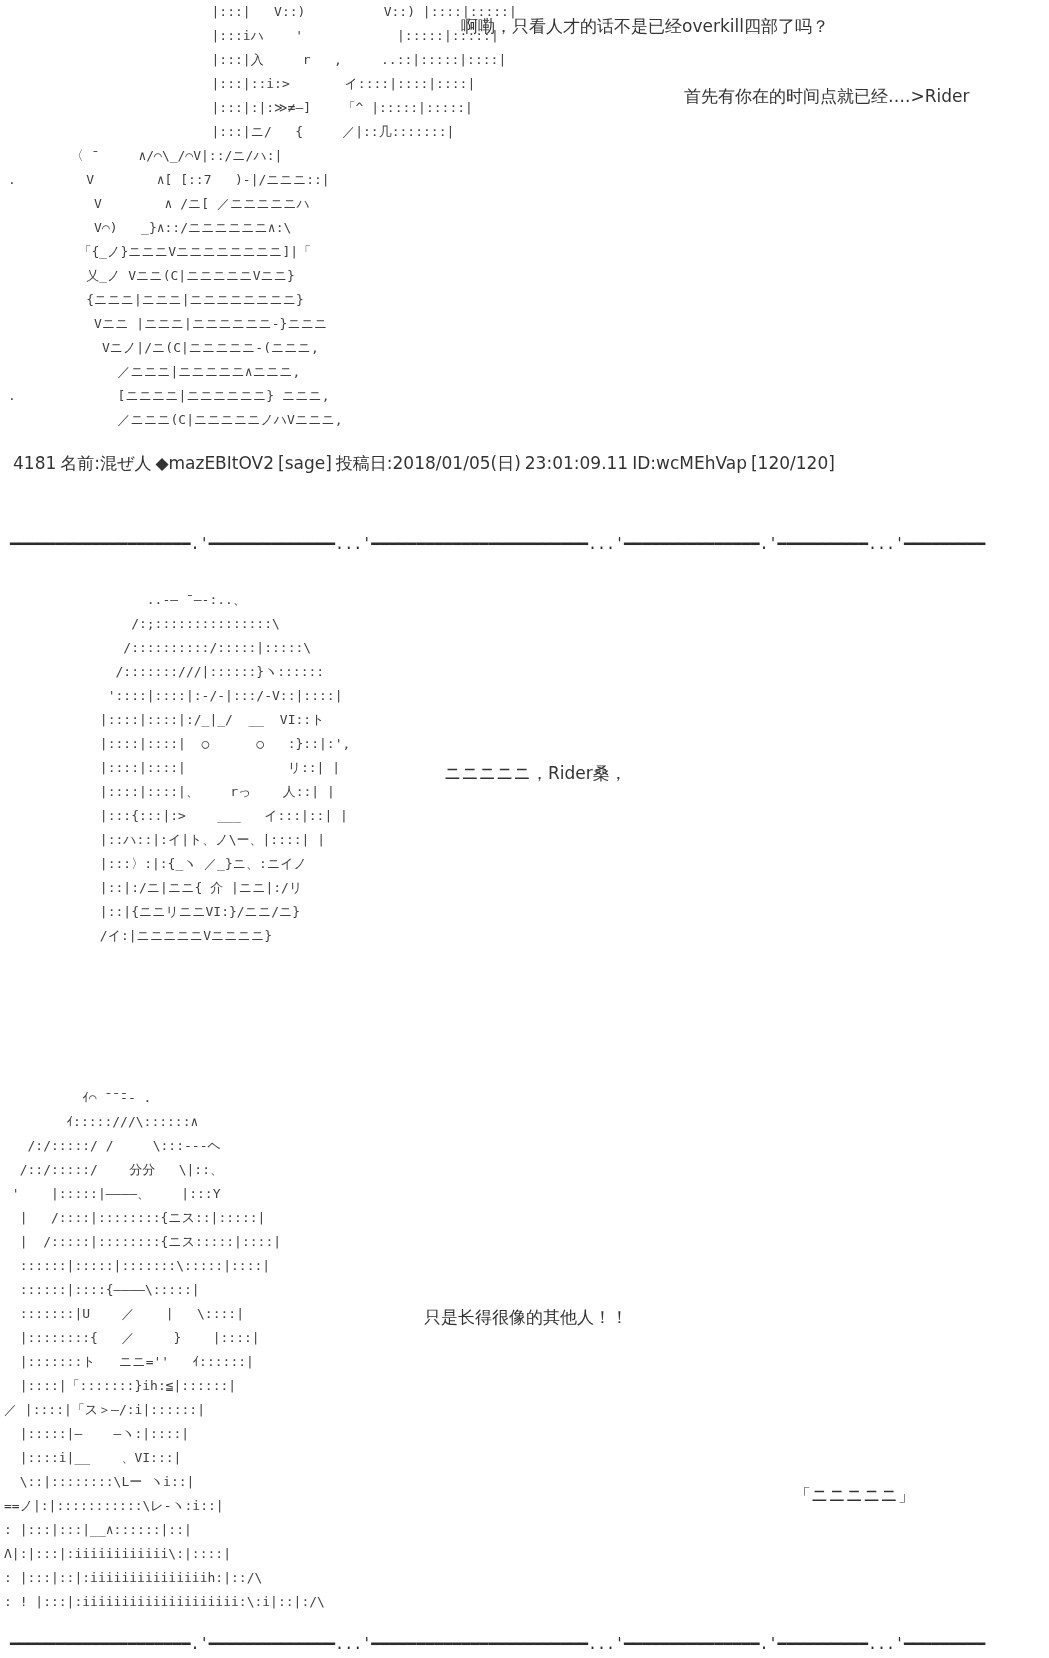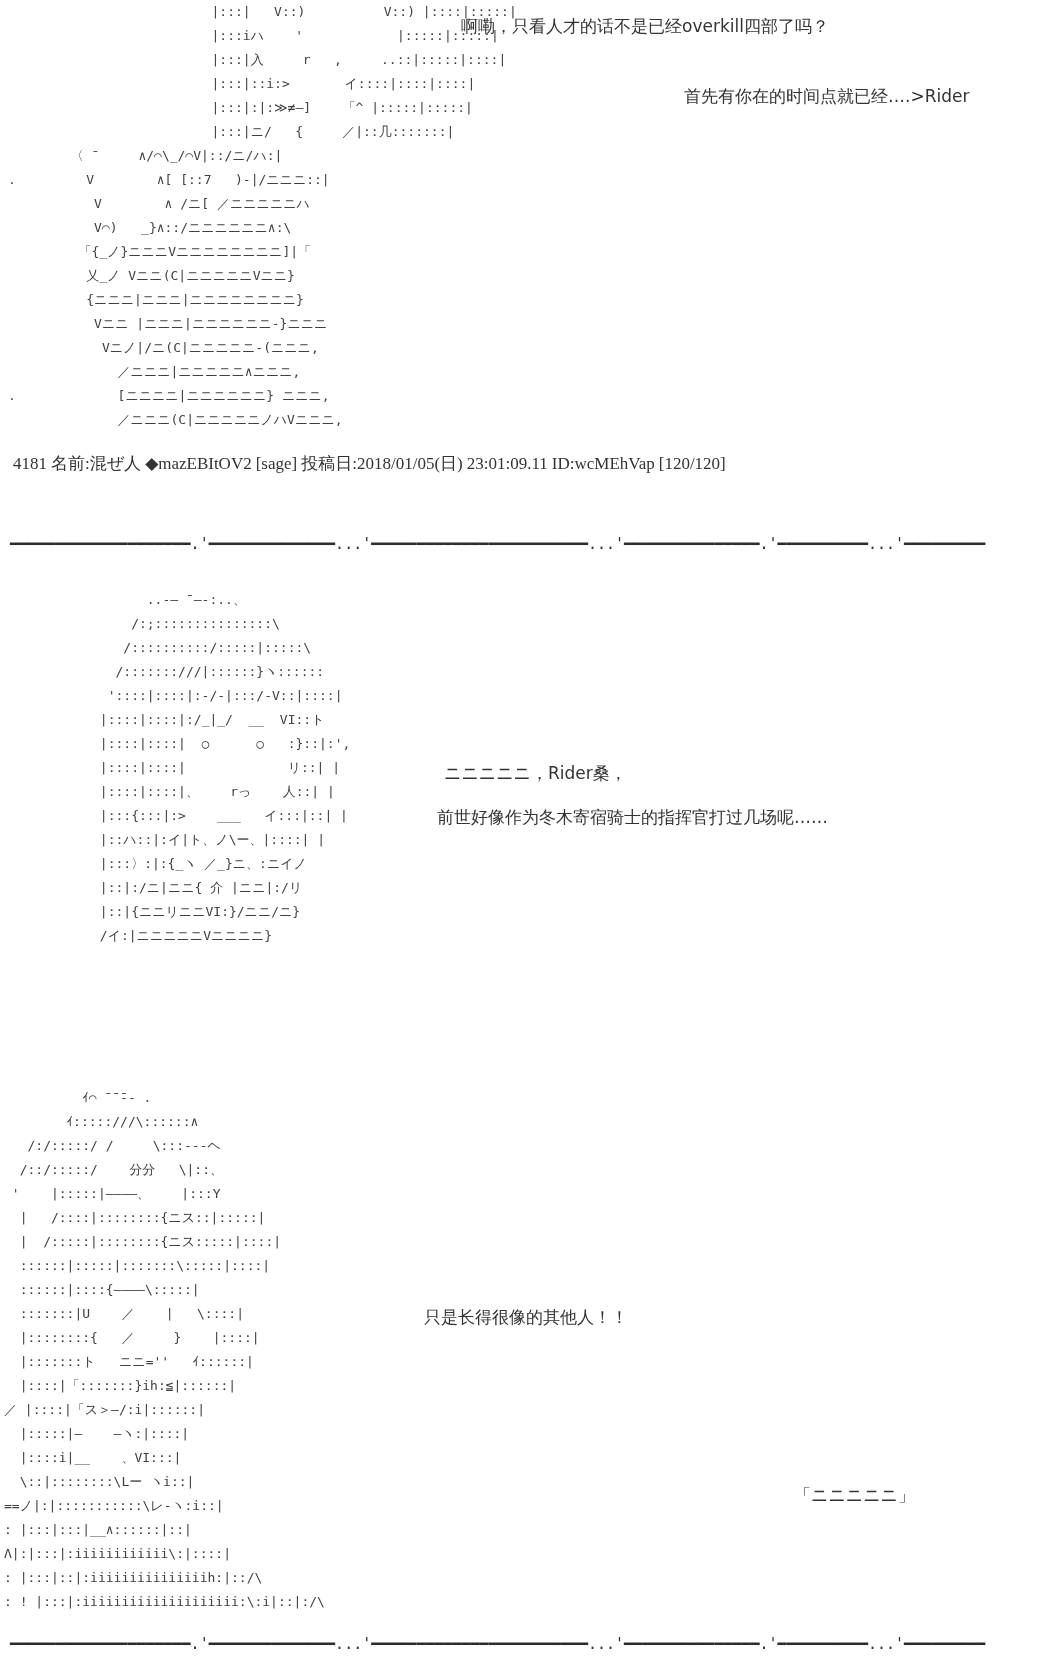--- a/index.html
+++ b/index.html
@@ -30,21 +30,21 @@
     padding-left: 44px;
   }
   .post-header {
     position: absolute;
     left: 13px;
     top: 452px;
     font-size: 17px;
     white-space: nowrap;
     color: #333333;
   }
-  .post-header span { margin-right: 4px; font-family: Liberation Serif, serif; }
+  .post-header span { margin-right: 4px; }
   .divider {
     position: absolute;
     margin: 0;
     font-family: "DejaVu Sans Mono", monospace;
     font-size: 15px;
     line-height: 16px;
     white-space: pre;
     color: #2c2c2c;
   }
 </style>
@@ -91,21 +91,20 @@
  |::::|::::|、    rっ    人::| |
  |:::{:::|:&gt;    ___   イ:::|::| |
  |::ハ::|:イ|ト、ノ\ー、|::::| |
  |:::〉:|:{_ヽ ／_}ニ、:ニイノ
  |::|:/ニ|ニニ{ 介 |ニニ|:/リ
  |::|{ニニリニニVI:}/ニニ/ニ}
  /イ:|ニニニニニVニニニニ}</pre>
 
   <div class="dlg" style="left:400px; top:762px">ニニニニニ，Rider桑，</div>
 
-  <div class="dlg" style="left:393px; top:806px">前世好像作为冬木寄宿骑士的指挥官打过几场呢……</div>
 
   <pre class="aa" style="left:4px; top:1086px">          ｲ⌒ ̄ ̄ ̄‐- .
         ｲ:::::///\::::::∧
    /:/:::::/ /     \:::---ヘ
   /::/:::::/    分分   \|::、
  '    |:::::|――――、    |:::Y
   |   /::::|::::::::{ニス::|:::::|
   |  /:::::|::::::::{ニス:::::|::::|
   ::::::|:::::|:::::::\:::::|::::|
   ::::::|::::{――――\:::::|

